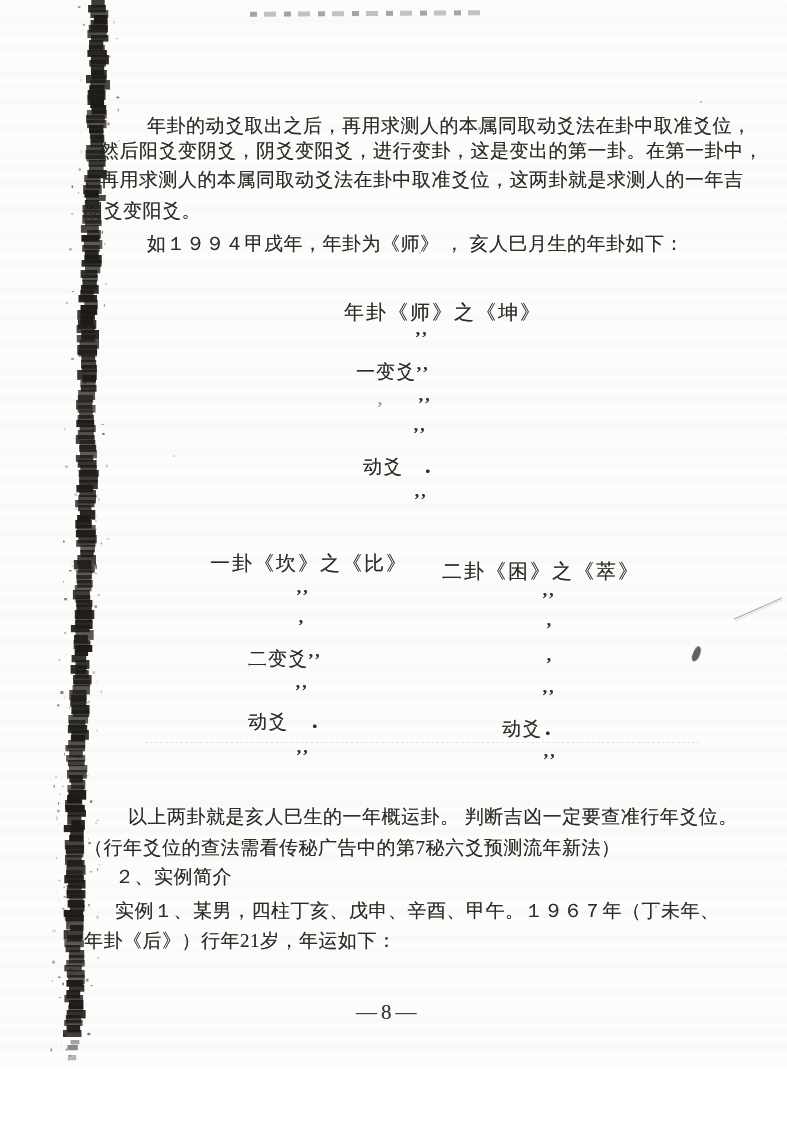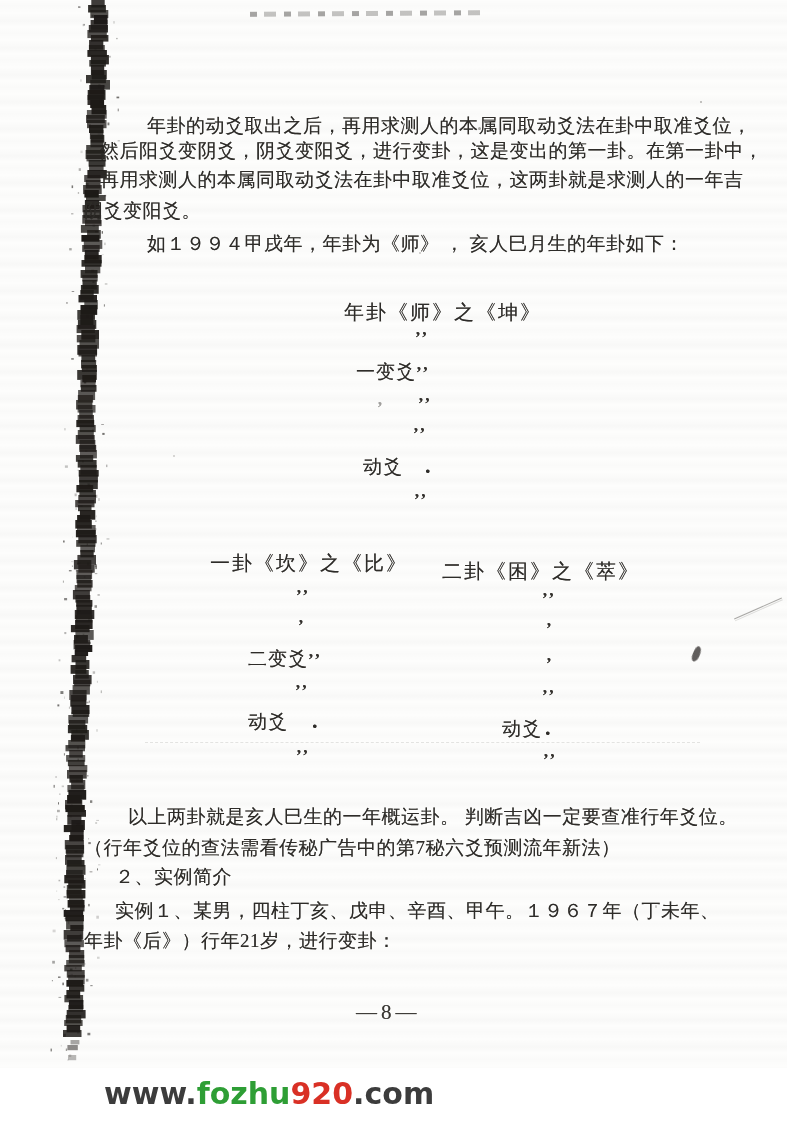--- a/index.html
+++ b/index.html
@@ -511,22 +511,21 @@
   <div class="txt mk" style="left:546px;top:654px">’</div>
   <div class="txt mk" style="left:542px;top:686px">’’</div>
   <div class="txt hx-line" style="left:502px;top:718px"><span>动爻</span><span class="dot" style="margin-left:3px">.</span></div>
   <div class="txt mk" style="left:543px;top:750px">’’</div>
 
   <div class="txt" style="left:128px;top:806px">以上两卦就是亥人巳生的一年概运卦。 判断吉凶一定要查准行年爻位。</div>
   <div class="txt" style="left:84px;top:837px">（行年爻位的查法需看传秘广告中的第7秘六爻预测流年新法）</div>
   <div class="txt" style="left:115px;top:866px">２、实例简介</div>
 
   <div class="txt" style="left:115px;top:900px">实例１、某男，四柱丁亥、戊申、辛酉、甲午。１９６７年（丁未年、</div>
-  <div class="txt" style="left:84px;top:930px">年卦《后》）行年21岁，进行变卦：</div>
+  <div class="txt" style="left:84px;top:930px">年卦《后》）行年21岁，年运如下：</div>
 
   <div class="txt pgnum" style="left:356px;top:1000px">—8—</div>
 
   <div class="watermark">
     <div class="wm-name" style="color: rgb(60, 60, 60);">古籍库</div>
-    <div class="wm-url"><span style="color: rgb(60, 60, 60);">www.</span><span style="color: rgb(46, 158, 53);">fozhu</span><span style="color: rgb(217, 48, 37);">920</span><span style="color: rgb(60, 60, 60);">.com</span></div>
   </div>
 
 </div>
 
 </body></html>

